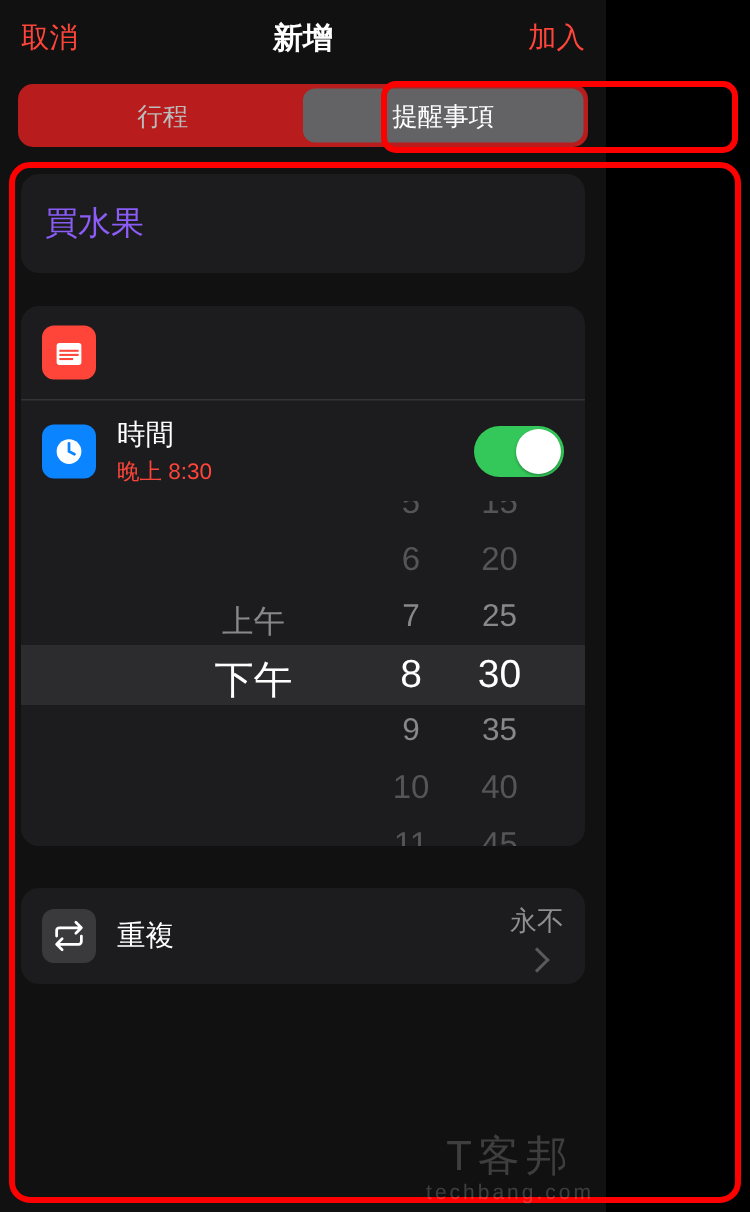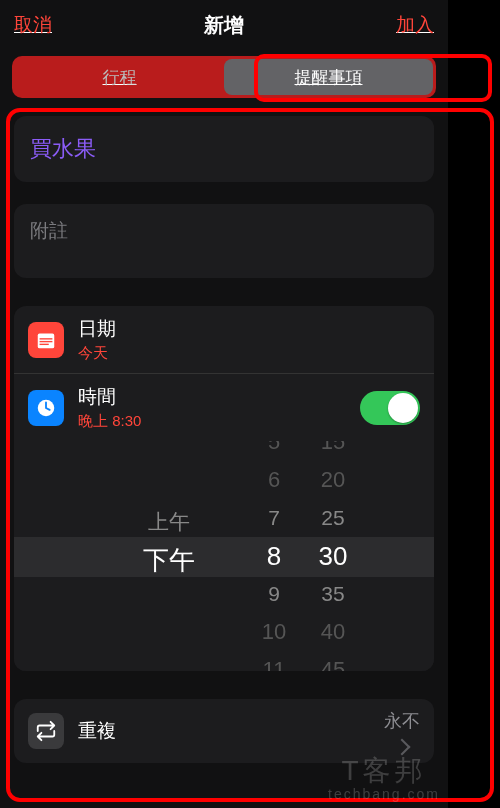--- a/index.html
+++ b/index.html
@@ -1,17 +1,17 @@
 <!DOCTYPE html>
 <html><head>
 <meta charset="utf-8">
 <style>
   * { box-sizing: border-box; margin: 0; padding: 0; }
   html, body { width: 500px; height: 808px; background: #000; font-family: -apple-system, "Helvetica Neue", Arial, sans-serif; overflow: hidden; color: #fff; }
-  .screen { width: 448px; height: 808px; background: #111112; position: relative; text-decoration: underline; }
+  .screen { width: 404px; height: 808px; background: #111112; position: relative; }
 
   
   .header { display: flex; align-items: center; justify-content: space-between; height: 50px; padding: 0 14px; }
   .header .title { font-size: 20px; font-weight: 600; color: #fff; position: absolute; left: 50%; transform: translateX(-50%); }
   .header .side { font-size: 19px; color: #ff453a; }
 
   
   .seg-wrap { padding: 6px 12px 10px 12px; }
   .segmented { background: #b91c1c; border-radius: 10px; display: flex; padding: 3px; height: 42px; }
   .segmented .seg { flex: 1; display: flex; align-items: center; justify-content: center; font-size: 17px; color: #bbb; border-radius: 8px; }
@@ -78,39 +78,32 @@
     </div>
   </div>
   <div class="seg-highlight"></div>
 
   <div class="content">
 
     <div class="card">
       <div class="row title-input">買水果</div>
     </div>
 
-    <div class="card" style="margin-bottom:28px;">
-      <div class="row placeholder" style="padding-bottom:34px;">附註</div>
-    </div>
 
     <div class="card" style="margin-bottom:28px;">
 
       <div class="list-row">
         <div class="icon-box icon-red">
           <svg viewBox="0 0 24 24">
               <rect x="3" y="5" width="18" height="16" rx="2"></rect>
               <rect x="3" y="5" width="18" height="5" fill="#fff" opacity="0"></rect>
               <rect x="5" y="10" width="14" height="1.5" fill="#ff453a"></rect>
               <rect x="5" y="13" width="14" height="1.5" fill="#ff453a"></rect>
               <rect x="5" y="16" width="10" height="1.5" fill="#ff453a"></rect>
             </svg>
-        </div>
-        <div class="lbls">
-          <span class="lbl-main">日期</span>
-          <span class="lbl-sub">今天</span>
         </div>
       </div>
 
       <div class="list-row">
         <div class="icon-box icon-blue">
           <svg viewBox="0 0 24 24">
               <circle cx="12" cy="12" r="9" fill="#fff"></circle>
               <path d="M12 6v6l4 2" stroke="#0a84ff" stroke-width="2" fill="none" stroke-linecap="round"></path>
             </svg>
         </div>

